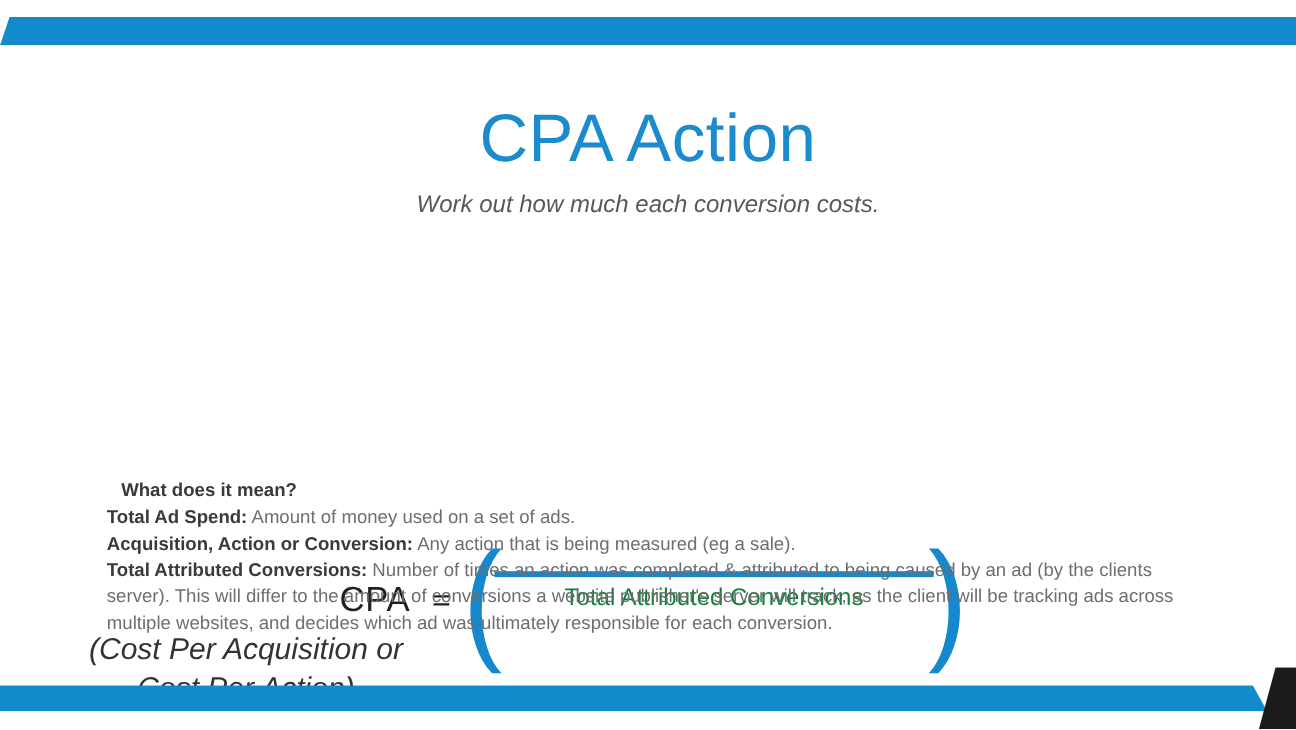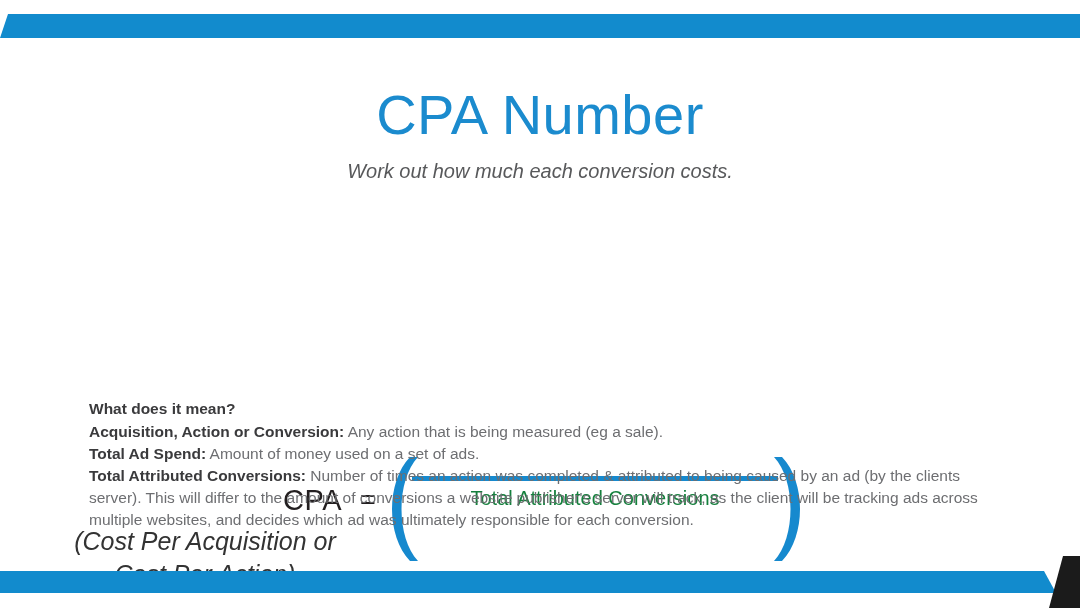--- a/index.html
+++ b/index.html
@@ -152,20 +152,21 @@
     width: 900px;
     font-size: 15.5px;
     color: #6D6E71;
     line-height: 1.42;
   }
   #explanation .heading {
     font-weight: bold;
     color: #3A3A3C;
     display: block;
     margin-bottom: 1px;
+    margin-left: 12px;
   }
   #explanation p {
     margin: 0;
   }
   #explanation .term {
     font-weight: bold;
     color: #3A3A3C;
   }
 
   
@@ -180,21 +181,21 @@
     letter-spacing: 0.2px;
   }
 </style>
 </head>
 <body>
 
 <div id="slide">
 
   <div id="top-bar" class="bar"></div>
 
-  <div id="title">CPA Number</div>
+  <div id="title">CPA Action</div>
 
   <div id="subtitle">Work out how much each conversion costs.</div>
 
   <div id="formula">
 
     <div id="cpa-label">CPA</div>
 
     <div id="equals-sign">=</div>
 
     <div class="paren" id="paren-left">
@@ -216,22 +217,22 @@
 
     <div id="cpa-expansion">
       <div>(Cost Per Acquisition or</div>
       <div>Cost Per Action)</div>
     </div>
 
   </div>
 
   <div id="explanation">
     <span class="heading">What does it mean?</span>
+    <p><span class="term">Total Ad Spend:</span><span> Amount of money used on a set of ads.</span></p>
     <p><span class="term">Acquisition, Action or Conversion:</span><span> Any action that is being measured (eg a sale).</span></p>
-    <p><span class="term">Total Ad Spend:</span><span> Amount of money used on a set of ads.</span></p>
     <p><span class="term">Total Attributed Conversions:</span><span> Number of times an action was completed &amp; attributed to being caused by an ad (by the clients server). This will differ to the amount of conversions a website publisher's server will track, as the client will be tracking ads across multiple websites, and decides which ad was ultimately responsible for each conversion.</span></p>
   </div>
 
 
   <div id="bottom-bar" class="bar"></div>
 
   <div id="corner-wedge"></div>
 
 </div>
 

